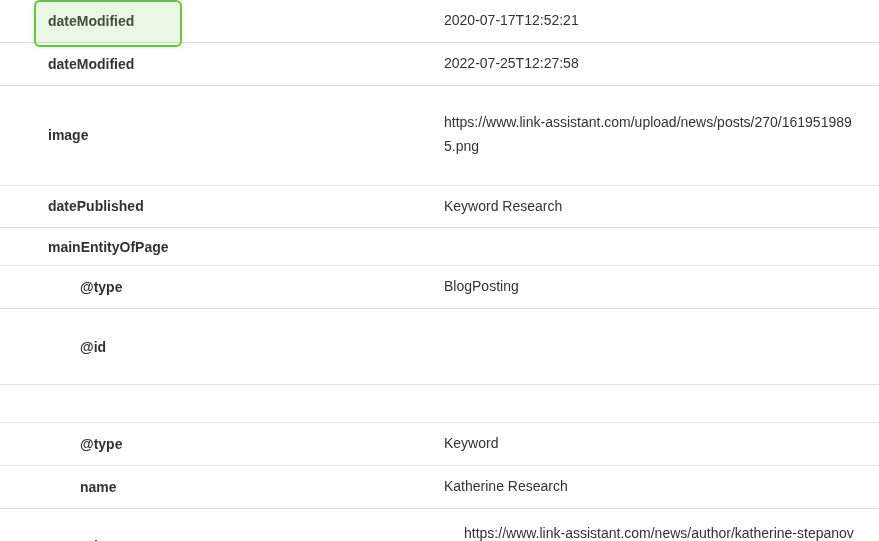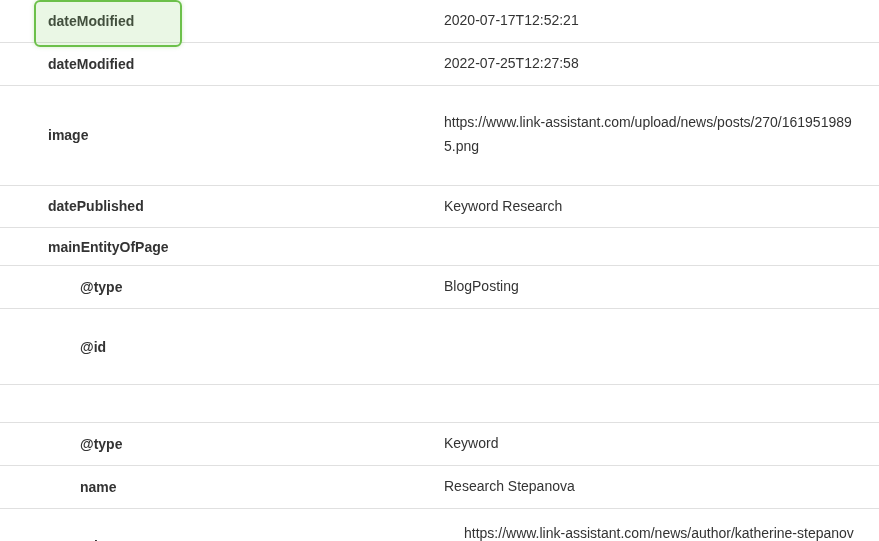--- a/index.html
+++ b/index.html
@@ -107,21 +107,21 @@
       <div class="value-cell"></div>
     </div>
 
     <div class="row">
       <div class="key-cell indent-1">@type</div>
       <div class="value-cell">Keyword</div>
     </div>
 
     <div class="row">
       <div class="key-cell indent-1">name</div>
-      <div class="value-cell">Research Stepanova</div>
+      <div class="value-cell">Katherine Research</div>
     </div>
 
     <div class="row tall">
       <div class="key-cell indent-1">url</div>
       <div class="value-cell">https://www.link-assistant.com/news/author/katherine-stepanova/</div>
     </div>
 
   </div>
 </div>
 

